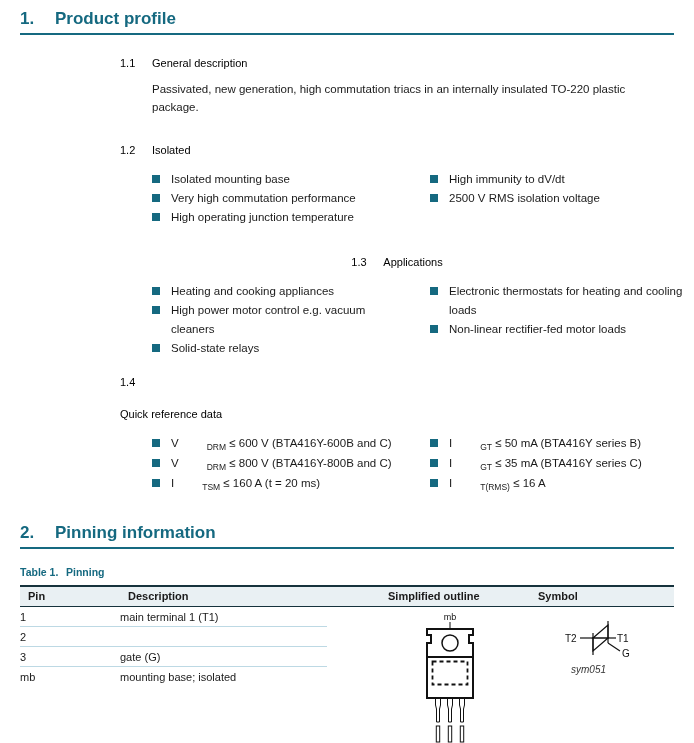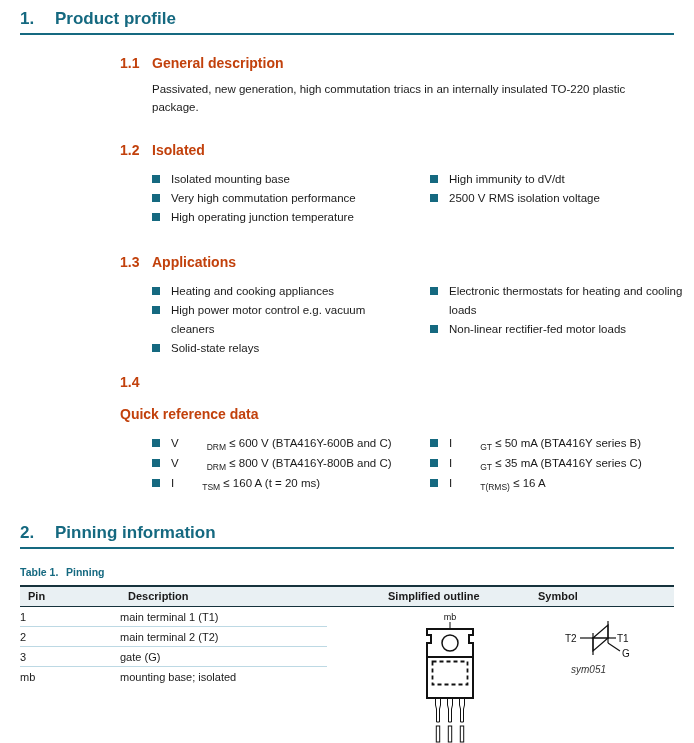--- a/index.html
+++ b/index.html
@@ -20,22 +20,22 @@
     font-size:17px; font-weight:bold; line-height:22px;
     border-bottom:2px solid #156980;
     padding-bottom:3px;
   }
   .h1 .num { width:35px; flex:0 0 35px; }
 
   .subsections { margin-left:100px; }
 
   .h2 {
     display:flex;
-    color:#c2410c;
-    font-size:14px; font-weight:bold; line-height:17px;
+    color:#000000;
+    font-size:11px; font-weight:normal; line-height:17px;
   }
   .h2 .num { width:32px; flex:0 0 32px; }
 
   .body-par {
     margin:8px 0 0 32px;
     max-width:508px;
     font-size:11.5px; line-height:18px; color:#1a1a1a;
   }
 
   
@@ -158,21 +158,21 @@
             <span class="sq"></span>
             <span>High immunity to dV/dt</span>
           </li>
         <li>
             <span class="sq"></span>
             <span>2500 V RMS isolation voltage</span>
           </li>
       </ul>
     </div>
 
-    <div class="h2" style="margin-top:27px;">
+    <div class="h2" style="margin-top:27px;justify-content:center;">
       <span class="num">1.3</span>
       <span>Applications</span>
     </div>
     <div class="cols">
       <ul class="blist col-left">
         <li>
             <span class="sq"></span>
             <span>Heating and cooking appliances</span>
           </li>
         <li>
@@ -250,21 +250,20 @@
     </div>
 
     <div class="tbody">
       <div class="rows">
         <div class="trow">
           <span>1</span>
             <span>main terminal 1 (T1)</span>
         </div>
         <div class="trow">
           <span>2</span>
-            <span>main terminal 2 (T2)</span>
         </div>
         <div class="trow">
           <span>3</span>
             <span>gate (G)</span>
         </div>
         <div class="trow">
           <span>mb</span>
             <span>mounting base; isolated</span>
         </div>
       </div>

